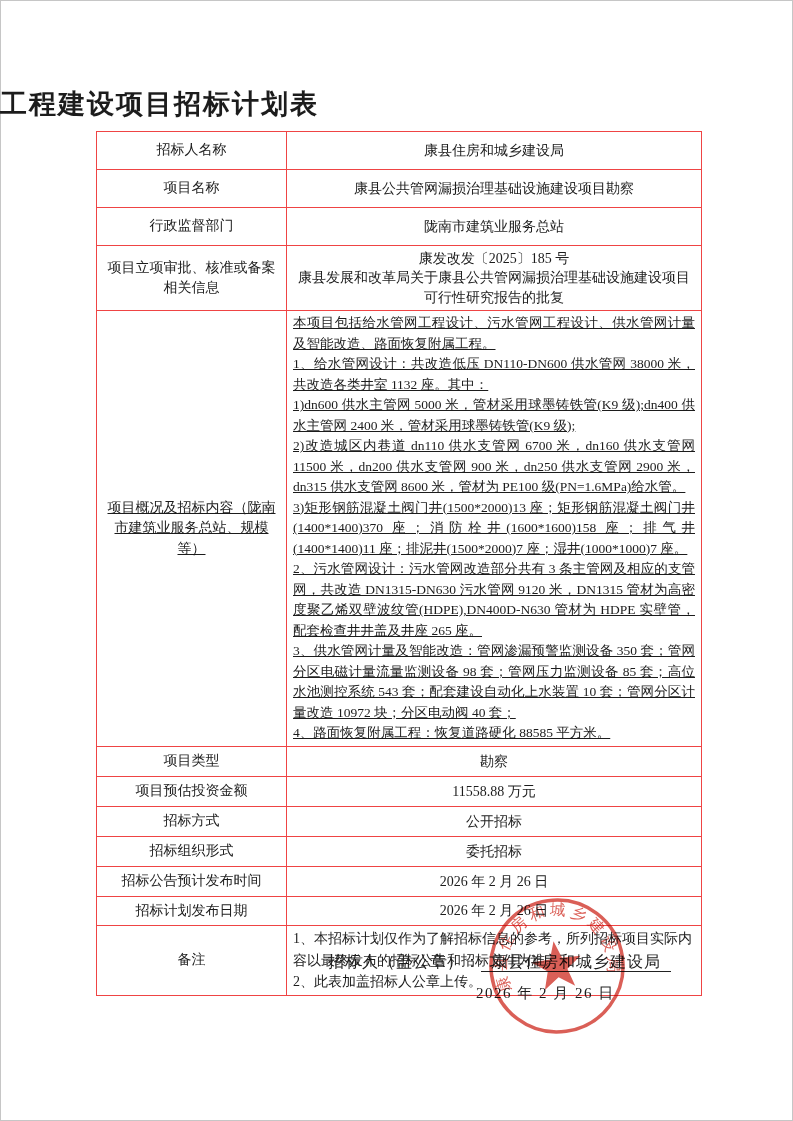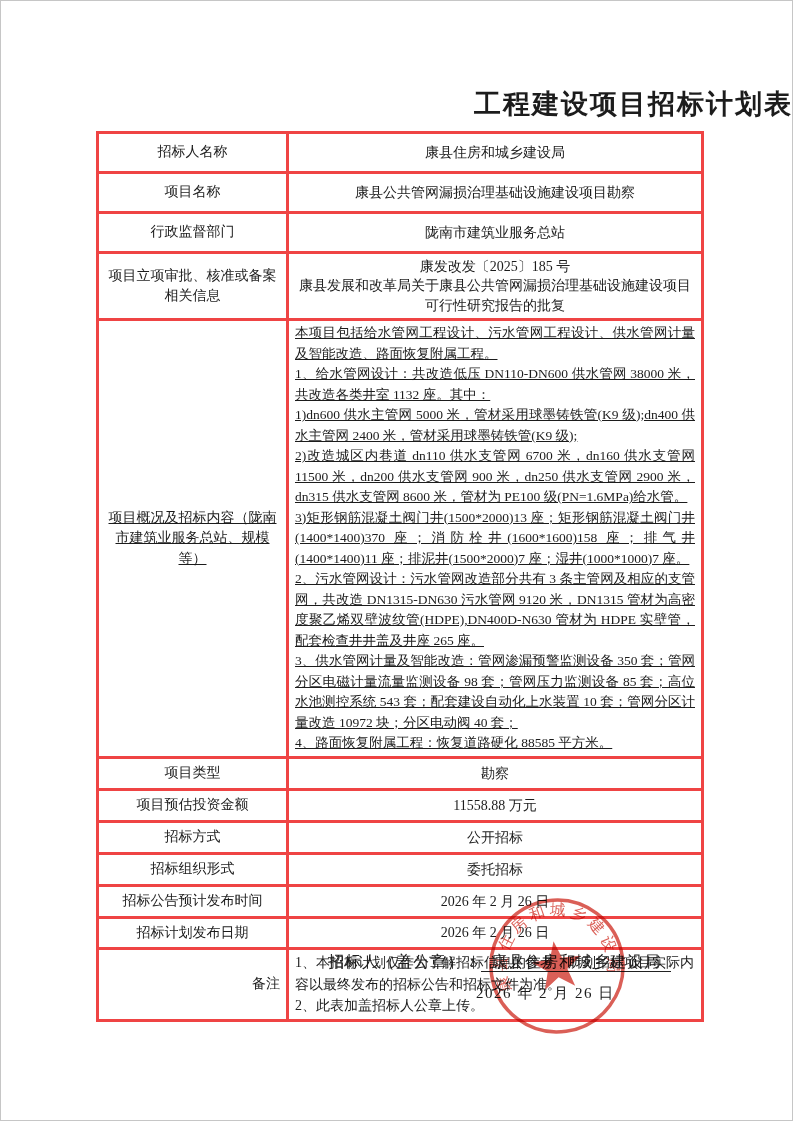--- a/index.html
+++ b/index.html
@@ -10,31 +10,31 @@
     color:#1c1c1c;
     position:relative;
     overflow:hidden;
   }
   .page{
     position:absolute;inset:0;
     box-shadow:inset 0 0 0 1px #c6c6c6;
   }
   .title{
     position:absolute;top:86px;left:0;width:100%;
-    text-align:right;
+    text-align:left;
     font-size:27px;font-weight:700;letter-spacing:2px;
     margin:0;
   }
   table.plan{
     position:absolute;left:96px;top:131px;
     width:605px;
     border-collapse:collapse;table-layout:fixed;
   }
   table.plan td{
-    border:3px solid #ef4444;
+    border:1px solid #ef4444;
     font-size:14px;
     padding:2px 6px;
     vertical-align:middle;
     overflow:hidden;
   }
   td.label{
     text-align:center;
     line-height:1.45;
   }
   td.value{
@@ -48,21 +48,21 @@
   tr.h60 td{height:60px;}
   tr.hbig td{height:426px;text-decoration:underline;}
   tr.hbig td.value{
     vertical-align:top;
     font-size:13.5px;
     line-height:1.52;
     text-align:justify;
   }
   tr.h25 td{height:25px;margin-top:15px;}
   tr.h24 td{height:24px;}
-  tr.h62 td{height:62px;text-align:right;}
+  tr.h62 td{height:62px;}
   tr.h62 td.value{line-height:1.55;}
   .signer{
     position:absolute;left:328px;top:952px;
     font-size:16px;letter-spacing:1px;
     white-space:nowrap;
   }
   .signer .name{
     border-bottom:1.5px solid #222;
     padding:0 10px 1px 10px;
   }

